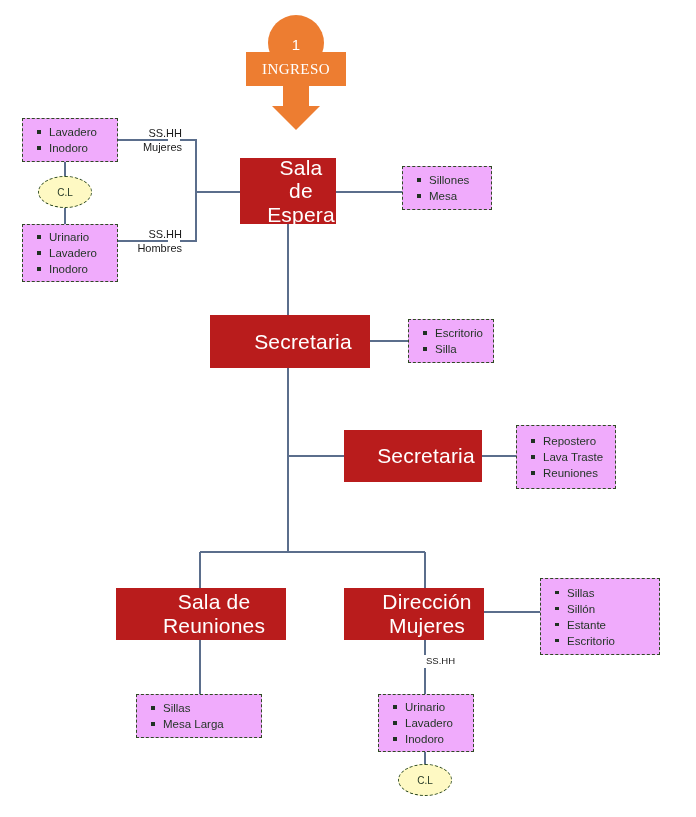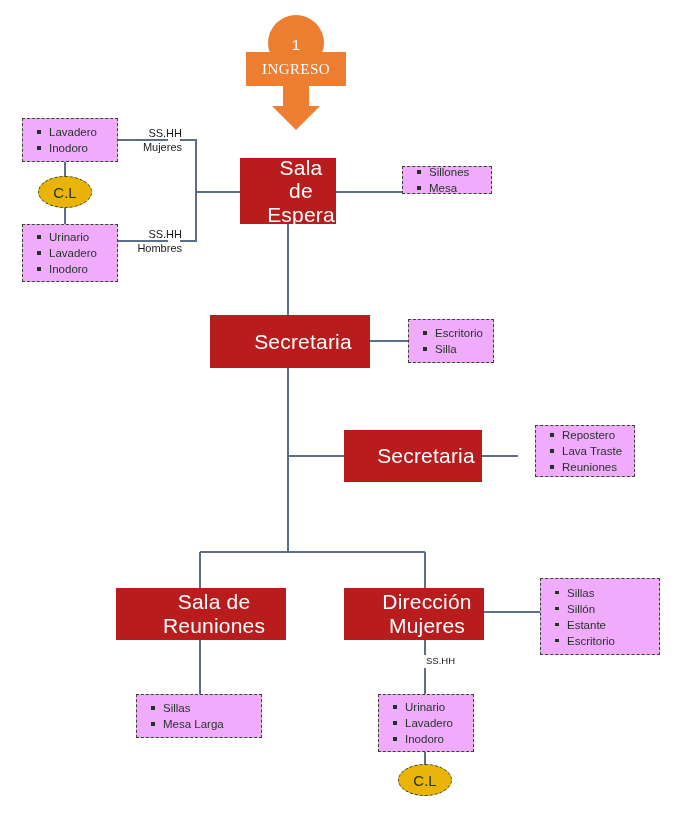--- a/index.html
+++ b/index.html
@@ -76,27 +76,27 @@
     top: 6px;
     width: 3.5px;
     height: 3.5px;
     background: #1F3322;
   }
 
   
   .ellipse {
     position: absolute;
     box-sizing: border-box;
-    background: #eab308;
+    background: #fef9c3;
     border: 1.5px dashed #2E4B22;
     border-radius: 50%;
     display: flex;
     align-items: center;
     justify-content: center;
-    font-size: 15px;
+    font-size: 10px;
     color: #1F3322;
     z-index: 5;
   }
 
   
   .caption {
     position: absolute;
     font-size: 11px;
     line-height: 14px;
     color: #1A1A1A;
@@ -229,21 +229,21 @@
     <div>Hombres</div>
   </div>
 
   <div class="room" style="left:240px; top:158px; width:96px; height:66px;">
     <div>
       <div>Sala de</div>
       <div>Espera</div>
     </div>
   </div>
 
-  <div class="items" style="left:402px; top:166px; width:90px; height:28px;">
+  <div class="items" style="left:402px; top:166px; width:90px; height:44px;">
     <ul>
       <li>Sillones</li>
       <li>Mesa</li>
     </ul>
   </div>
 
   <div class="room" style="left:210px; top:315px; width:160px; height:53px;justify-content:center;">
     <div>
       <div>Secretaria</div>
     </div>
@@ -255,21 +255,21 @@
       <li>Silla</li>
     </ul>
   </div>
 
   <div class="room" style="left:344px; top:430px; width:138px; height:52px;">
     <div>
       <div>Secretaria</div>
     </div>
   </div>
 
-  <div class="items" style="left:535px; top:425px; width:100px; height:52px;">
+  <div class="items" style="left:516px; top:425px; width:100px; height:64px;">
     <ul>
       <li>Repostero</li>
       <li>Lava Traste</li>
       <li>Reuniones</li>
     </ul>
   </div>
 
   <div class="room" style="left:116px; top:588px; width:170px; height:52px;">
     <div>
       <div>Sala de</div>

